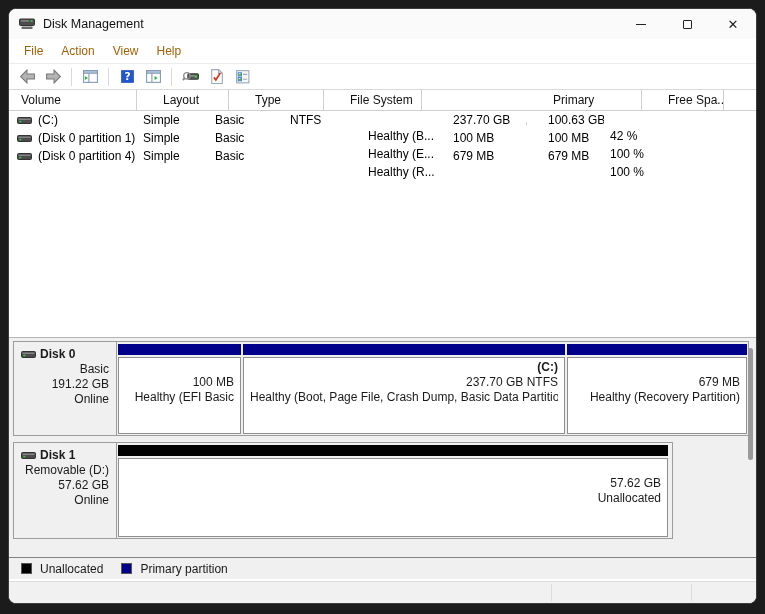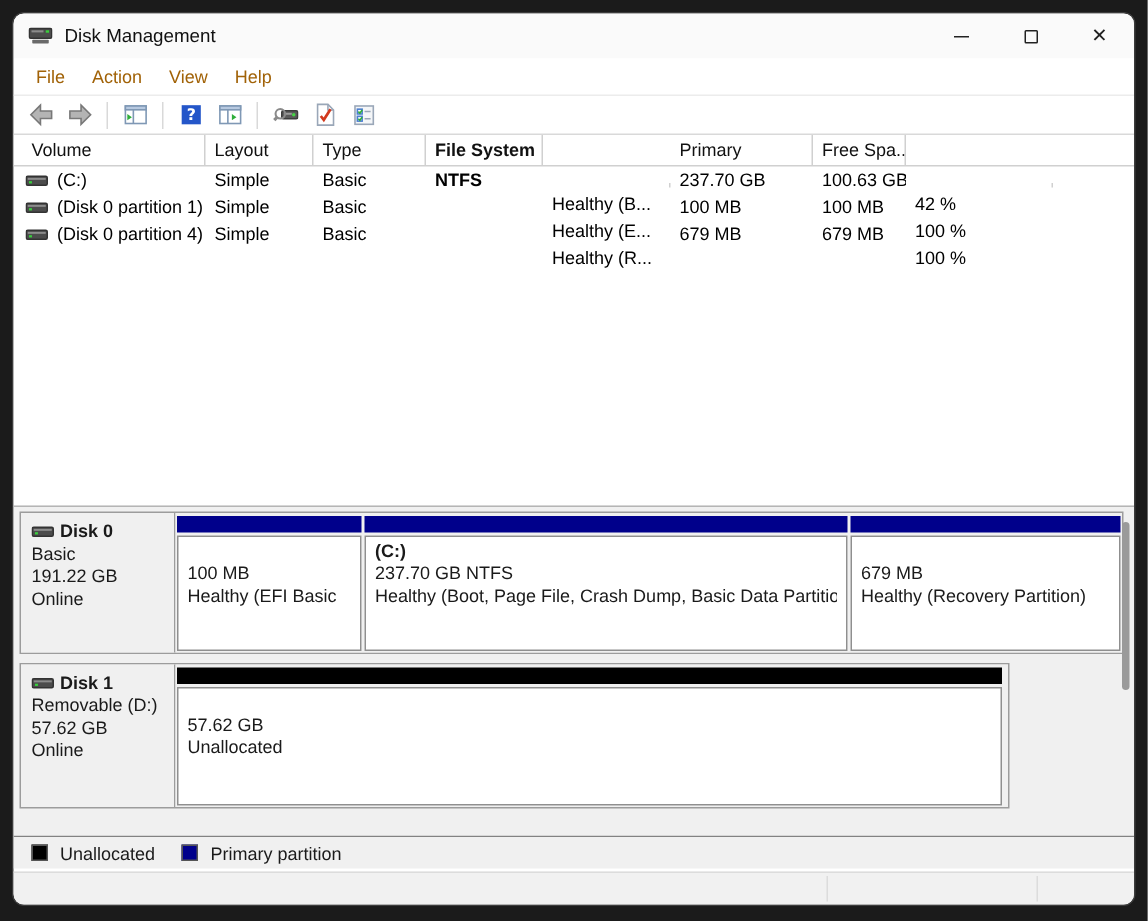--- a/index.html
+++ b/index.html
@@ -35,38 +35,38 @@
   .menu-item { padding:2px 9px; color:#a16207; }
 
   
   .toolbar { height:27px; background:#ffffff; border-top:1px solid #ececec; border-bottom:1px solid #d9d9d9;
              display:flex; align-items:center; padding-left:6px; gap:2px; flex:0 0 auto; }
   .tb-btn { width:24px; height:22px; display:flex; align-items:center; justify-content:center; background:transparent; border:none; }
   .tb-sep { width:1px; height:18px; background:#d9d9d9; margin:0 4px; }
 
   
   .listview { height:247px; background:#ffffff; overflow:hidden; flex:0 0 auto; }
-  .lv-header { display:flex; height:21px; border-bottom:1px solid #d0d0d0; background:#ffffff; }
+  .lv-header { display:flex; height:21px; border-bottom:1px solid #d0d0d0; background:#ffffff;gap:20px; }
   .lv-hcell { border-right:1px solid #d0d0d0; padding:3px 0 0 6px; color:#111; white-space:nowrap; overflow:hidden; }
   .lv-hcell.c-volume { padding-left:12px; }
   .lv-row { display:flex; height:18px; align-items:center; }
   .lv-cell { padding-left:6px; white-space:nowrap; overflow:hidden; color:#000; }
   .c-volume { width:128px; flex:0 0 auto; }
   .c-layout { width:72px; flex:0 0 auto; }
   .c-type { width:75px; flex:0 0 auto; }
-  .c-fs { width:78px; flex:0 0 auto;font-weight:bold; }
+  .c-fs { width:78px; flex:0 0 auto; }
   .c-status { width:85px; flex:0 0 auto;margin-top:32px; }
   .c-capacity { width:95px; flex:0 0 auto; }
   .c-free { width:62px; flex:0 0 auto; }
   .c-pctfree { width:98px; flex:0 0 auto;margin-top:32px; }
   .c-fill { flex:1 1 auto; border-right:none; }
   .vol-cell { display:flex; align-items:center; gap:6px; padding-left:8px; }
 
   
-  .graphview { height:220px; background:#f0f0f0; border-top:1px solid #b5b5b5; position:relative; flex:0 0 auto; }
+  .graphview { height:220px; background:#f0f0f0; border-top:1px solid #b5b5b5; position:relative; flex:0 0 auto;text-align:right; }
   .disk-row { position:absolute; left:4px; border:1px solid #9c9c9c; background:#f0f0f0; display:flex; }
   .disk-row.d0 { top:3px; width:736px; height:95px; }
   .disk-row.d1 { top:104px; width:660px; height:97px; }
   .disk-info { width:103px; flex:0 0 auto; border-right:1px solid #9c9c9c; padding:5px 7px; background:#f0f0f0; }
   .di-name { display:flex; align-items:center; gap:4px; font-weight:bold; margin-bottom:1px; }
   .di-line { line-height:15px; }
   .part-area { flex:1 1 auto; display:flex; padding:1px; gap:2px; background:#f0f0f0; }
   .part { display:flex; flex-direction:column; min-width:0; }
   .p0a { width:123px; flex:0 0 auto; }
   .p0b { width:322px; flex:0 0 auto; }

